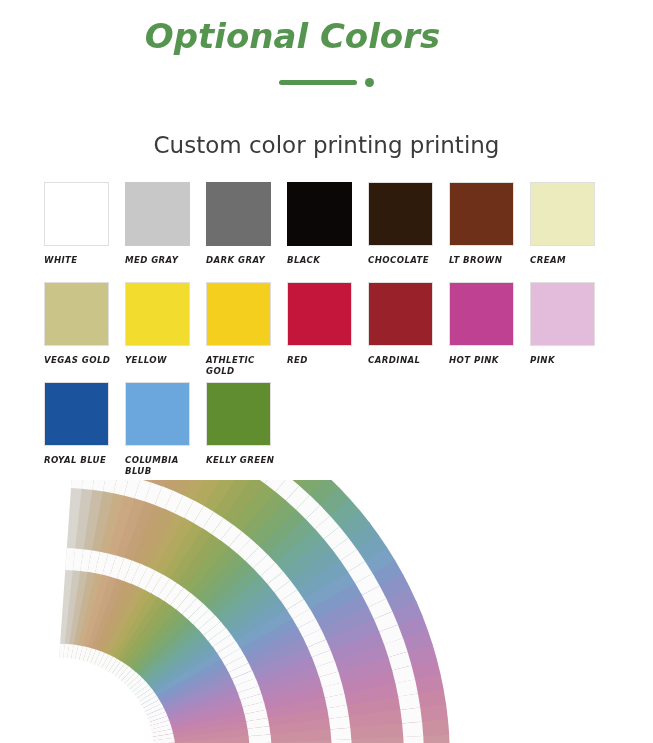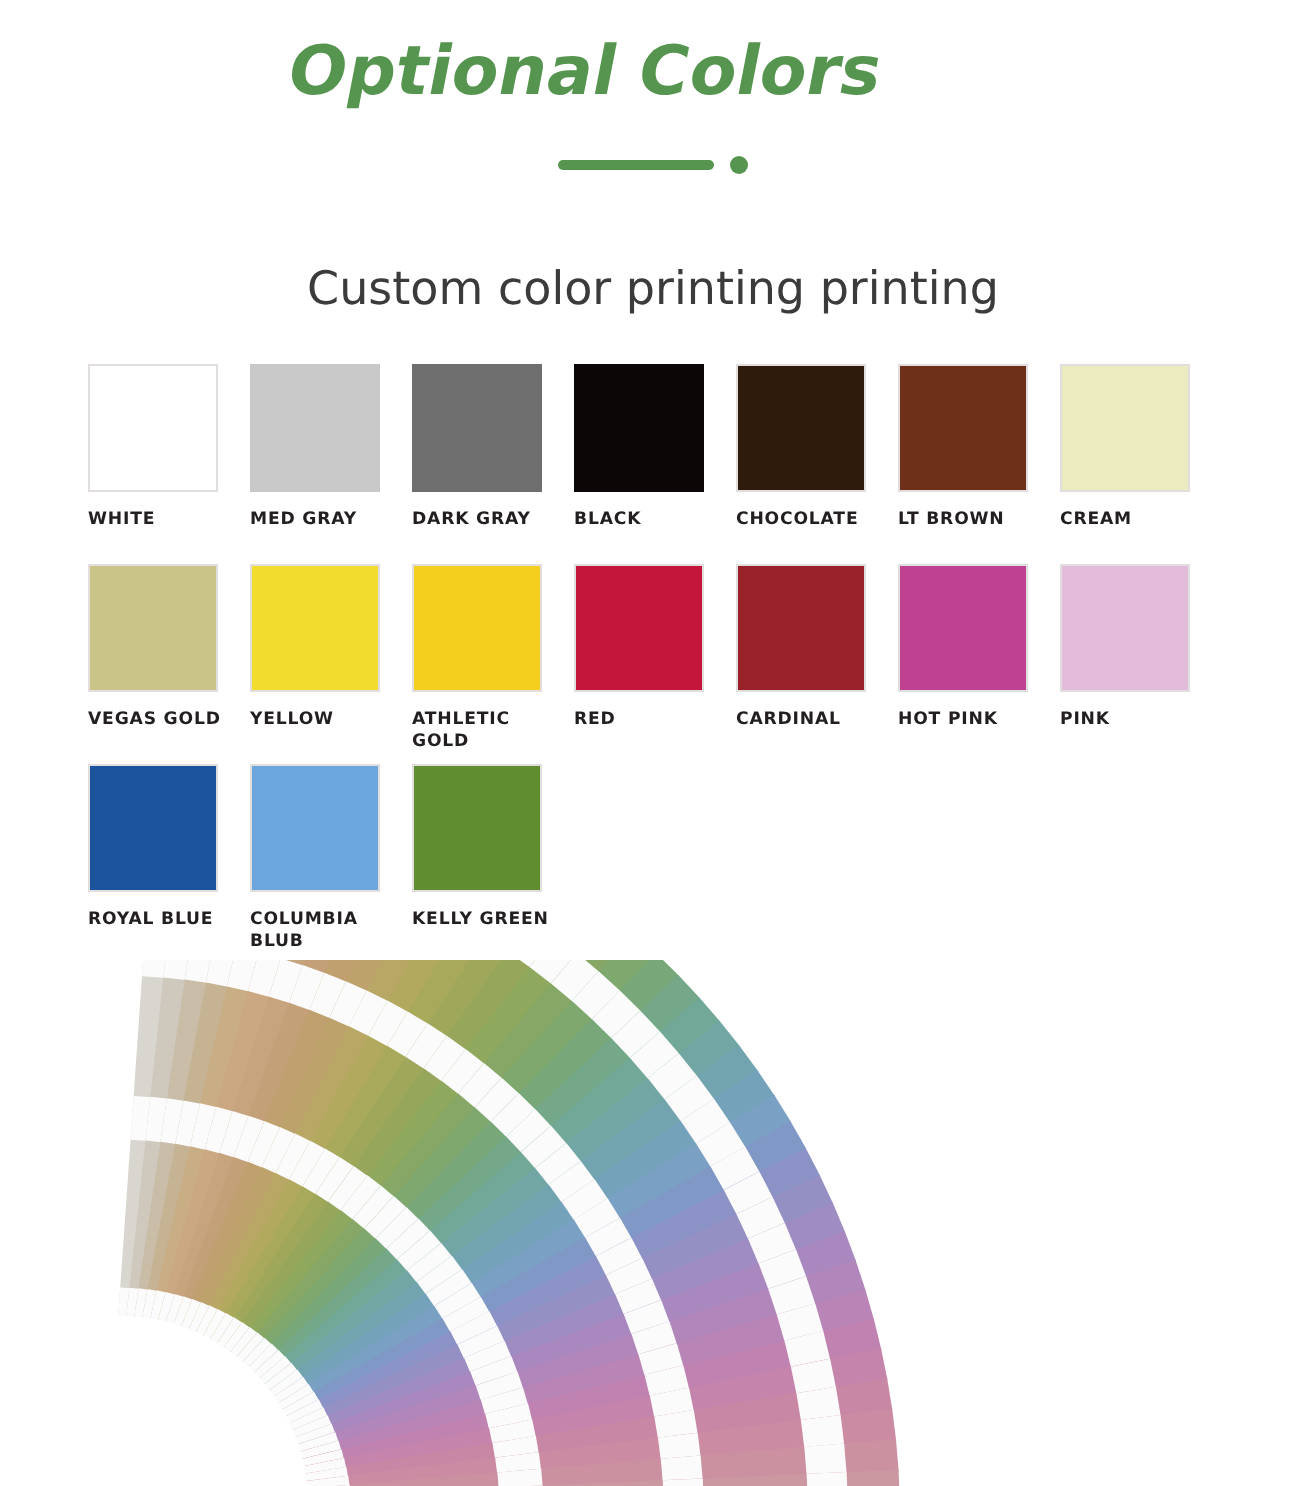--- a/index.html
+++ b/index.html
@@ -93,20 +93,21 @@
     top: 182px;
     left: 44px;
     width: 570px;
     display: grid;
     grid-template-columns: repeat(7, 81px);
     grid-auto-rows: 100px;
   }
   .cell {
     position: relative;
     width: 92px;
+    font-style: italic;
   }
   .chip {
     width: 65px;
     height: 64px;
     display: block;
   }
   .chip.bordered {
     box-shadow: 0 0 0 1px #e2dedd inset;
   }
   .chip-label {

